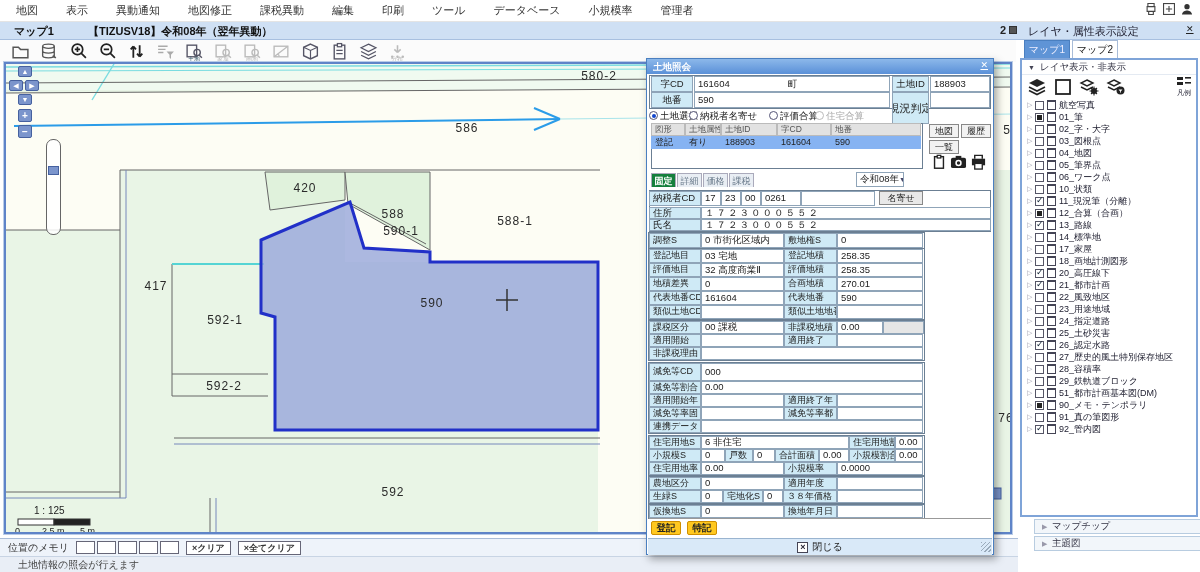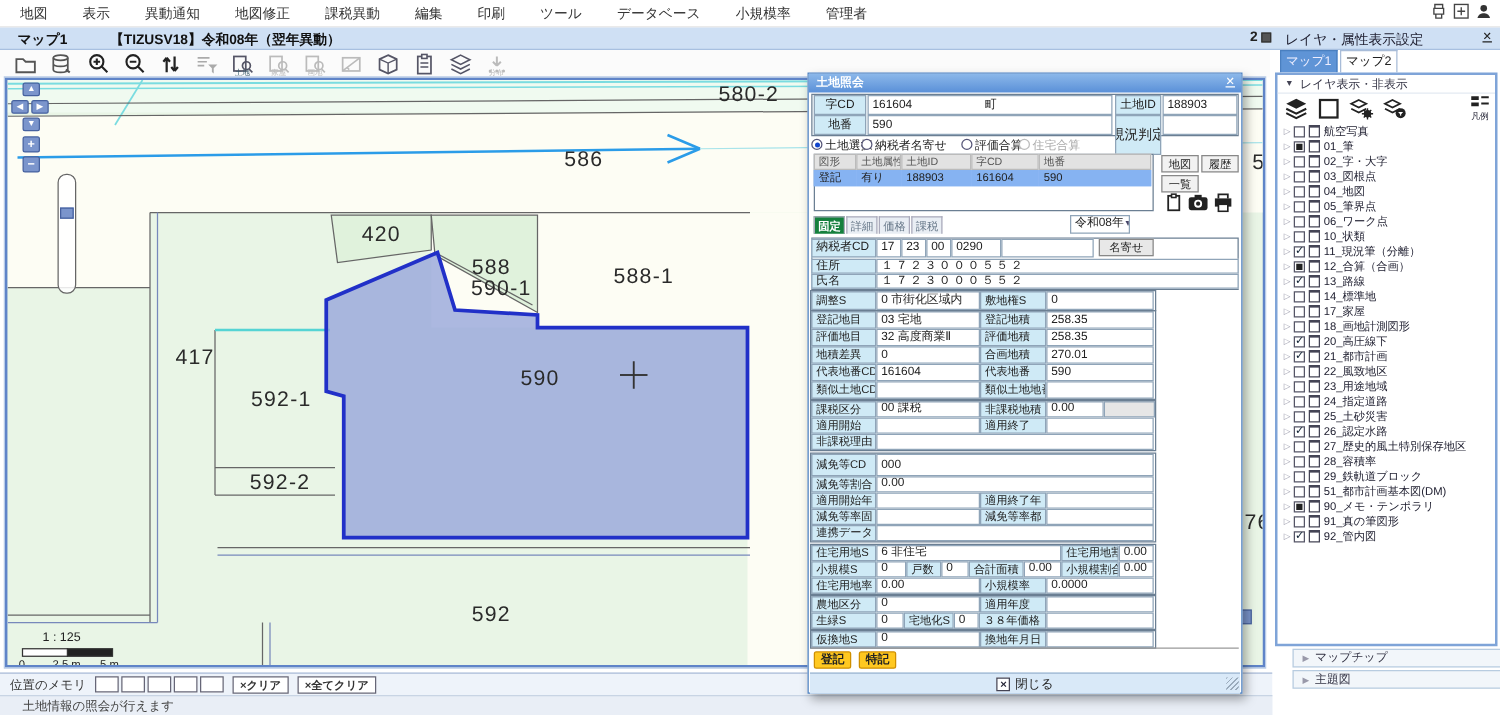--- a/index.html
+++ b/index.html
@@ -10,21 +10,21 @@
 .menubar{position:absolute;left:0;top:0;width:1200px;height:22px;background:#fff;border-bottom:1px solid #e4e4e4;display:flex;align-items:center;gap:28px;padding:0 16px;font-size:11px;color:#333}
 .menu-item{white-space:nowrap;cursor:default}
 .winicons{position:absolute;right:6px;top:2px;display:flex;gap:4px}
 .bluebar{position:absolute;left:0;top:22px;width:1200px;height:18px;background:#cfe0f4;border-bottom:1px solid #a8c0e0;font-size:11px}
 .bluebar b{font-weight:bold;color:#111}
 .toolbar{position:absolute;left:0;top:40px;width:1016px;height:22px;background:#fbfbfb;display:flex;align-items:flex-start;gap:9px;padding:1px 0 0 10px}
 .tbi{position:relative;width:20px;height:20px;display:flex;align-items:center;justify-content:center}
 .tbi .lab{position:absolute;bottom:-1px;left:50%;transform:translateX(-50%);font-size:6px;line-height:6px;white-space:nowrap}
 
 .map{position:absolute;left:4px;top:62px;width:1008px;height:472px;border:2px solid #5f84c8;outline:1px solid #b9cce8;background:#e9f5e6;overflow:hidden}
-.parcel-label{position:absolute;transform:translate(-50%,-50%);font-size:17px;color:#2a2a2a;letter-spacing:1px;white-space:nowrap}
+.parcel-label{position:absolute;transform:translate(-50%,-50%);font-size:12px;color:#2a2a2a;letter-spacing:1px;white-space:nowrap}
 .navbtn{position:absolute;width:14px;height:11px;background:#7b95cc;border:1px solid #46619f;color:#fff;font-size:7px;line-height:9px;text-align:center;border-radius:2px}
 .zbtn{position:absolute;width:14px;height:13px;background:#7b95cc;border:1px solid #46619f;color:#fff;font-size:10px;line-height:11px;text-align:center;border-radius:2px;font-weight:bold}
 .slider{position:absolute;left:40px;top:75px;width:15px;height:96px;background:rgba(255,255,255,.85);border:1px solid #666;border-radius:7px}
 .shandle{position:absolute;left:1px;top:26px;width:11px;height:9px;background:#7b95cc;border:1px solid #46619f}
 .scale-text{position:absolute;font-size:10px;color:#222}
 .scale-tick{position:absolute;font-size:9px;color:#222}
 
 .memrow{position:absolute;left:0;top:538px;width:1018px;height:18px;background:#eef3fa;border-top:1px solid #aabcd8;display:flex;align-items:center;gap:3px;padding-left:8px;font-size:10px;color:#333}
 .membox{width:19px;height:13px;border:1px solid #667;background:#fff}
 .clearbtn{height:14px;border:1px solid #667;background:#fff;font-size:9px;font-weight:bold;padding:0 5px;line-height:12px;margin-left:4px}
@@ -343,21 +343,21 @@
         <span>令和08年</span>
         <span style="font-size:7px;color:#446">▼</span>
       </span>
 
     
     <div class="dbox" style="left:2px;top:131px;width:342px;height:42px"></div>
     <span class="cell lbl" style="left:2px;top:132px;width:52px;height:15px">納税者CD</span>
     <span class="cell" style="left:54px;top:132px;width:20px;height:15px">17</span>
     <span class="cell" style="left:74px;top:132px;width:20px;height:15px">23</span>
     <span class="cell" style="left:94px;top:132px;width:20px;height:15px">00</span>
-    <span class="cell" style="left:114px;top:132px;width:40px;height:15px">0290</span>
+    <span class="cell" style="left:114px;top:132px;width:40px;height:15px">0261</span>
     <span class="cell" style="left:154px;top:132px;width:74px;height:15px"></span>
     <span class="sidebtn" style="left:232px;top:132px;width:44px;background:#e8e8e8">名寄せ</span>
     <span class="cell lbl" style="left:2px;top:148px;width:52px;height:12px">住所</span>
     <span class="cell" style="left:54px;top:148px;width:290px;height:12px;letter-spacing:2px">１７２３０００５５２</span>
     <span class="cell lbl" style="left:2px;top:160px;width:52px;height:12px">氏名</span>
     <span class="cell" style="left:54px;top:160px;width:290px;height:12px;letter-spacing:2px">１７２３０００５５２</span>
 
     
     <span id="dlg-rows"><span class="cell lbl" style="left: 2px; top: 174px; width: 52px; height: 15px; font-size: 9px;">調整S</span><span class="cell " style="left: 54px; top: 174px; width: 83px; height: 15px;">0 市街化区域内</span><span class="cell lbl" style="left: 137px; top: 174px; width: 53px; height: 15px; font-size: 9px;">敷地権S</span><span class="cell " style="left: 190px; top: 174px; width: 86px; height: 15px;">0</span><span class="cell lbl" style="left: 2px; top: 190px; width: 52px; height: 14px; font-size: 9px;">登記地目</span><span class="cell " style="left: 54px; top: 190px; width: 83px; height: 14px;">03 宅地</span><span class="cell lbl" style="left: 137px; top: 190px; width: 53px; height: 14px; font-size: 9px;">登記地積</span><span class="cell " style="left: 190px; top: 190px; width: 86px; height: 14px;">258.35</span><span class="cell lbl" style="left: 2px; top: 204px; width: 52px; height: 14px; font-size: 9px;">評価地目</span><span class="cell " style="left: 54px; top: 204px; width: 83px; height: 14px;">32 高度商業Ⅱ</span><span class="cell lbl" style="left: 137px; top: 204px; width: 53px; height: 14px; font-size: 9px;">評価地積</span><span class="cell " style="left: 190px; top: 204px; width: 86px; height: 14px;">258.35</span><span class="cell lbl" style="left: 2px; top: 218px; width: 52px; height: 14px; font-size: 9px;">地積差異</span><span class="cell " style="left: 54px; top: 218px; width: 83px; height: 14px;">0</span><span class="cell lbl" style="left: 137px; top: 218px; width: 53px; height: 14px; font-size: 9px;">合画地積</span><span class="cell " style="left: 190px; top: 218px; width: 86px; height: 14px;">270.01</span><span class="cell lbl" style="left: 2px; top: 232px; width: 52px; height: 14px; font-size: 9px;">代表地番CD</span><span class="cell " style="left: 54px; top: 232px; width: 83px; height: 14px;">161604</span><span class="cell lbl" style="left: 137px; top: 232px; width: 53px; height: 14px; font-size: 9px;">代表地番</span><span class="cell " style="left: 190px; top: 232px; width: 86px; height: 14px;">590</span><span class="cell lbl" style="left: 2px; top: 246px; width: 52px; height: 14px; font-size: 9px;">類似土地CD</span><span class="cell " style="left: 54px; top: 246px; width: 83px; height: 14px;"></span><span class="cell lbl" style="left: 137px; top: 246px; width: 53px; height: 14px; font-size: 9px;">類似土地地番</span><span class="cell " style="left: 190px; top: 246px; width: 86px; height: 14px;"></span><span class="cell lbl" style="left: 2px; top: 262px; width: 52px; height: 13px; font-size: 9px;">課税区分</span><span class="cell " style="left: 54px; top: 262px; width: 83px; height: 13px;">00 課税</span><span class="cell lbl" style="left: 137px; top: 262px; width: 53px; height: 13px; font-size: 9px;">非課税地積</span><span class="cell " style="left: 190px; top: 262px; width: 46px; height: 13px;">0.00</span><span class="cell gray" style="left: 236px; top: 262px; width: 41px; height: 13px;"></span><span class="cell lbl" style="left: 2px; top: 275px; width: 52px; height: 13px; font-size: 9px;">適用開始</span><span class="cell " style="left: 54px; top: 275px; width: 83px; height: 13px;"></span><span class="cell lbl" style="left: 137px; top: 275px; width: 53px; height: 13px; font-size: 9px;">適用終了</span><span class="cell " style="left: 190px; top: 275px; width: 86px; height: 13px;"></span><span class="cell lbl" style="left: 2px; top: 288px; width: 52px; height: 13px; font-size: 9px;">非課税理由</span><span class="cell " style="left: 54px; top: 288px; width: 222px; height: 13px;"></span><span class="cell lbl" style="left: 2px; top: 304px; width: 52px; height: 18px; font-size: 9px;">減免等CD</span><span class="cell " style="left: 54px; top: 304px; width: 222px; height: 18px;">000</span><span class="cell lbl" style="left: 2px; top: 322px; width: 52px; height: 13px; font-size: 9px;">減免等割合</span><span class="cell " style="left: 54px; top: 322px; width: 222px; height: 13px;">0.00</span><span class="cell lbl" style="left: 2px; top: 335px; width: 52px; height: 13px; font-size: 9px;">適用開始年</span><span class="cell " style="left: 54px; top: 335px; width: 83px; height: 13px;"></span><span class="cell lbl" style="left: 137px; top: 335px; width: 53px; height: 13px; font-size: 9px;">適用終了年</span><span class="cell " style="left: 190px; top: 335px; width: 86px; height: 13px;"></span><span class="cell lbl" style="left: 2px; top: 348px; width: 52px; height: 13px; font-size: 9px;">減免等率固</span><span class="cell " style="left: 54px; top: 348px; width: 83px; height: 13px;"></span><span class="cell lbl" style="left: 137px; top: 348px; width: 53px; height: 13px; font-size: 9px;">減免等率都</span><span class="cell " style="left: 190px; top: 348px; width: 86px; height: 13px;"></span><span class="cell lbl" style="left: 2px; top: 361px; width: 52px; height: 13px; font-size: 9px;">連携データ</span><span class="cell " style="left: 54px; top: 361px; width: 222px; height: 13px;"></span><span class="cell lbl" style="left: 2px; top: 377px; width: 52px; height: 13px; font-size: 9px;">住宅用地S</span><span class="cell " style="left: 54px; top: 377px; width: 148px; height: 13px;">6 非住宅</span><span class="cell lbl" style="left: 202px; top: 377px; width: 46px; height: 13px; font-size: 9px;">住宅用地割合</span><span class="cell " style="left: 248px; top: 377px; width: 28px; height: 13px;">0.00</span><span class="cell lbl" style="left: 2px; top: 390px; width: 52px; height: 13px; font-size: 9px;">小規模S</span><span class="cell " style="left: 54px; top: 390px; width: 24px; height: 13px;">0</span><span class="cell lbl" style="left: 78px; top: 390px; width: 28px; height: 13px; font-size: 9px;">戸数</span><span class="cell " style="left: 106px; top: 390px; width: 22px; height: 13px;">0</span><span class="cell lbl" style="left: 128px; top: 390px; width: 44px; height: 13px; font-size: 9px;">合計面積</span><span class="cell " style="left: 172px; top: 390px; width: 30px; height: 13px;">0.00</span><span class="cell lbl" style="left: 202px; top: 390px; width: 46px; height: 13px; font-size: 9px;">小規模割合</span><span class="cell " style="left: 248px; top: 390px; width: 28px; height: 13px;">0.00</span><span class="cell lbl" style="left: 2px; top: 403px; width: 52px; height: 13px; font-size: 9px;">住宅用地率</span><span class="cell " style="left: 54px; top: 403px; width: 83px; height: 13px;">0.00</span><span class="cell lbl" style="left: 137px; top: 403px; width: 53px; height: 13px; font-size: 9px;">小規模率</span><span class="cell " style="left: 190px; top: 403px; width: 86px; height: 13px;">0.0000</span><span class="cell lbl" style="left: 2px; top: 418px; width: 52px; height: 13px; font-size: 9px;">農地区分</span><span class="cell " style="left: 54px; top: 418px; width: 83px; height: 13px;">0</span><span class="cell lbl" style="left: 137px; top: 418px; width: 53px; height: 13px; font-size: 9px;">適用年度</span><span class="cell " style="left: 190px; top: 418px; width: 86px; height: 13px;"></span><span class="cell lbl" style="left: 2px; top: 431px; width: 52px; height: 13px; font-size: 9px;">生緑S</span><span class="cell " style="left: 54px; top: 431px; width: 22px; height: 13px;">0</span><span class="cell lbl" style="left: 76px; top: 431px; width: 40px; height: 13px; font-size: 9px;">宅地化S</span><span class="cell " style="left: 116px; top: 431px; width: 20px; height: 13px;">0</span><span class="cell lbl" style="left: 136px; top: 431px; width: 54px; height: 13px; font-size: 9px;">３８年価格</span><span class="cell " style="left: 190px; top: 431px; width: 86px; height: 13px;"></span><span class="cell lbl" style="left: 2px; top: 446px; width: 52px; height: 13px; font-size: 9px;">仮換地S</span><span class="cell " style="left: 54px; top: 446px; width: 83px; height: 13px;">0</span><span class="cell lbl" style="left: 137px; top: 446px; width: 53px; height: 13px; font-size: 9px;">換地年月日</span><span class="cell " style="left: 190px; top: 446px; width: 86px; height: 13px;"></span></span>
     <div class="dbox" style="left:1px;top:173px;width:277px;height:17px"></div>

